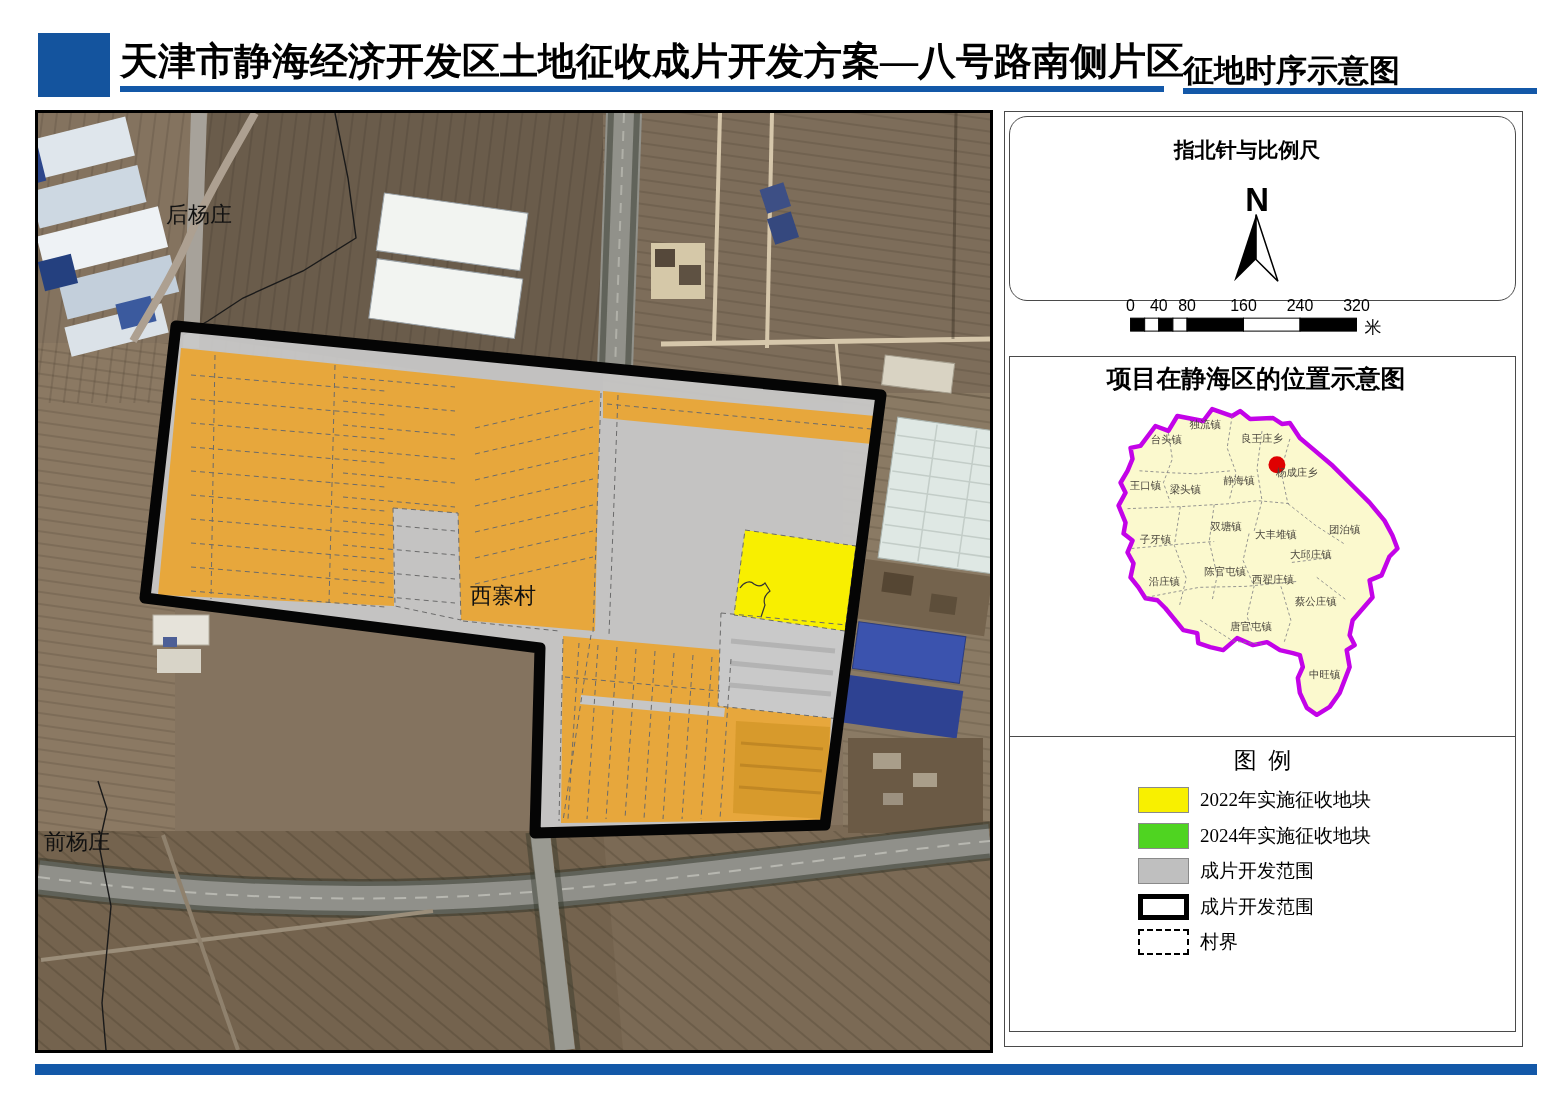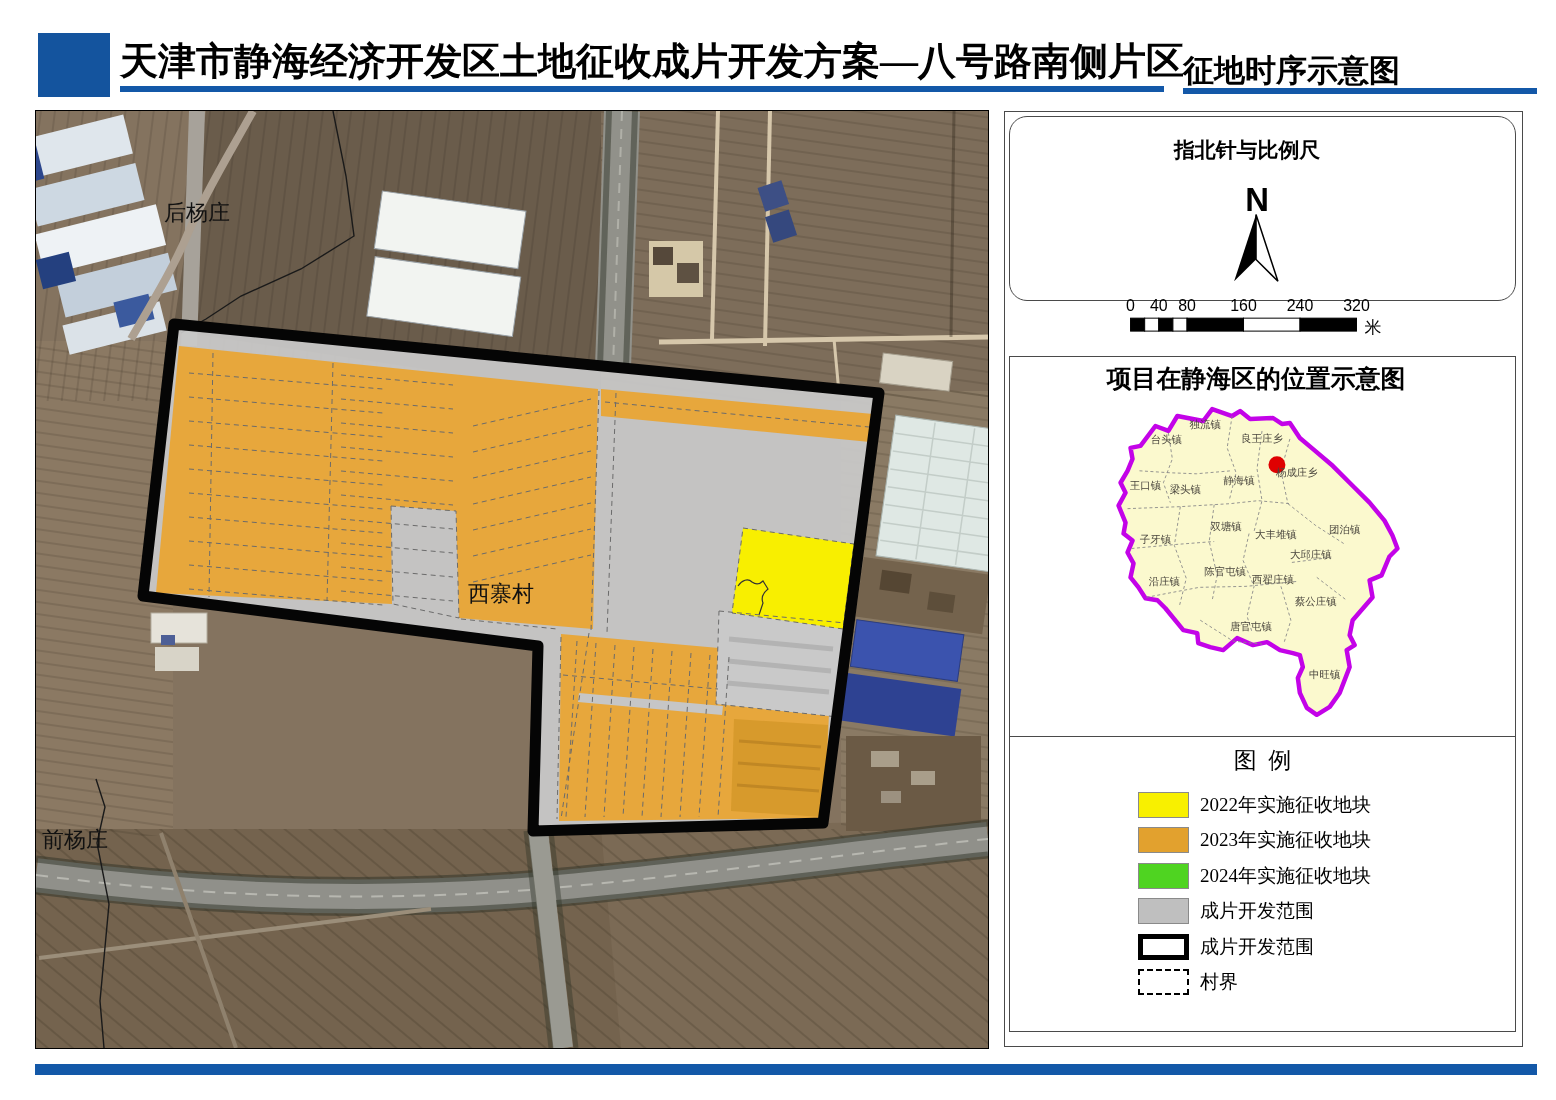--- a/index.html
+++ b/index.html
@@ -11,34 +11,34 @@
   #logo-square{left:38px;top:33px;width:72px;height:64px;background:#14549E;}
   #main-title{left:120px;top:36px;width:1060px;font-size:38px;font-weight:bold;color:#000;
               white-space:nowrap;letter-spacing:0px;}
   #title-underline{left:120px;top:86px;width:1044px;height:6px;background:#1358A8;}
   #subtitle{left:1183px;top:50px;width:354px;font-size:31px;font-weight:bold;color:#000;
             text-align:left;white-space:nowrap;}
   #subtitle-underline{left:1183px;top:88px;width:354px;height:6px;background:#1358A8;}
   #bottom-bar{left:35px;top:1064px;width:1502px;height:11px;background:#1358A8;}
 
   
-  #map-frame{left:35px;top:110px;width:952px;height:937px;border:1px solid #000000;overflow:hidden;background:#22c55e;}
+  #map-frame{left:35px;top:110px;width:952px;height:937px;border:3px solid #000000;overflow:hidden;background:#22c55e;}
   #map-frame svg{display:block;}
 
   
   #side-panel{left:1004px;top:111px;width:517px;height:934px;border:1px solid #4a4a4a;background:#fff;}
   .panel-box{position:absolute;left:4px;width:507px;border:1px solid #4a4a4a;background:#fff;box-sizing:border-box;}
   #compass-box{top:4px;height:185px;border-radius:18px;}
   #location-box{top:244px;height:381px;text-align:center;}
   #legend-box{top:624px;height:296px;}
 
   #legend-title{position:absolute;top:8px;left:0;width:100%;text-align:center;font-size:23px;
                 font-weight:normal;white-space:pre;color:#000;}
   #legend-rows{position:absolute;top:50px;left:128px;right:8px;}
-  .legend-row{display:flex;align-items:center;height:35.5px;font-family:Liberation Serif, serif;}
+  .legend-row{display:flex;height:35.5px;font-family:Liberation Serif, serif;}
   .legend-swatch{width:51px;height:26px;box-sizing:border-box;margin-right:11px;flex:0 0 auto;}
   .legend-swatch.fill{border:1px solid #8a8a8a;}
   .legend-swatch.thick-outline{border:5px solid #000;background:#fff;}
   .legend-swatch.dashed-outline{border:2px dashed #000;background:#fff;}
   .legend-label{font-size:19px;color:#000;white-space:nowrap;}
 </style>
 </head>
 <body>
 
 <div id="stage">
@@ -321,24 +321,20 @@
     </div>
 
     <div class="panel-box" id="legend-box">
       <div id="legend-title">图  例</div>
       <div id="legend-rows">
           <div class="legend-row">
             <div class="legend-swatch fill" style="background: rgb(248, 240, 0);"></div>
             <div class="legend-label">2022年实施征收地块</div>
           </div>
           <div class="legend-row">
-            <div class="legend-swatch fill" style="background: rgb(226, 161, 46);"></div>
-            <div class="legend-label">2023年实施征收地块</div>
-          </div>
-          <div class="legend-row">
             <div class="legend-swatch fill" style="background: rgb(79, 212, 33);"></div>
             <div class="legend-label">2024年实施征收地块</div>
           </div>
           <div class="legend-row">
             <div class="legend-swatch fill" style="background: rgb(191, 191, 191);"></div>
             <div class="legend-label">成片开发范围</div>
           </div>
           <div class="legend-row">
             <div class="legend-swatch thick-outline"></div>
             <div class="legend-label">成片开发范围</div>

